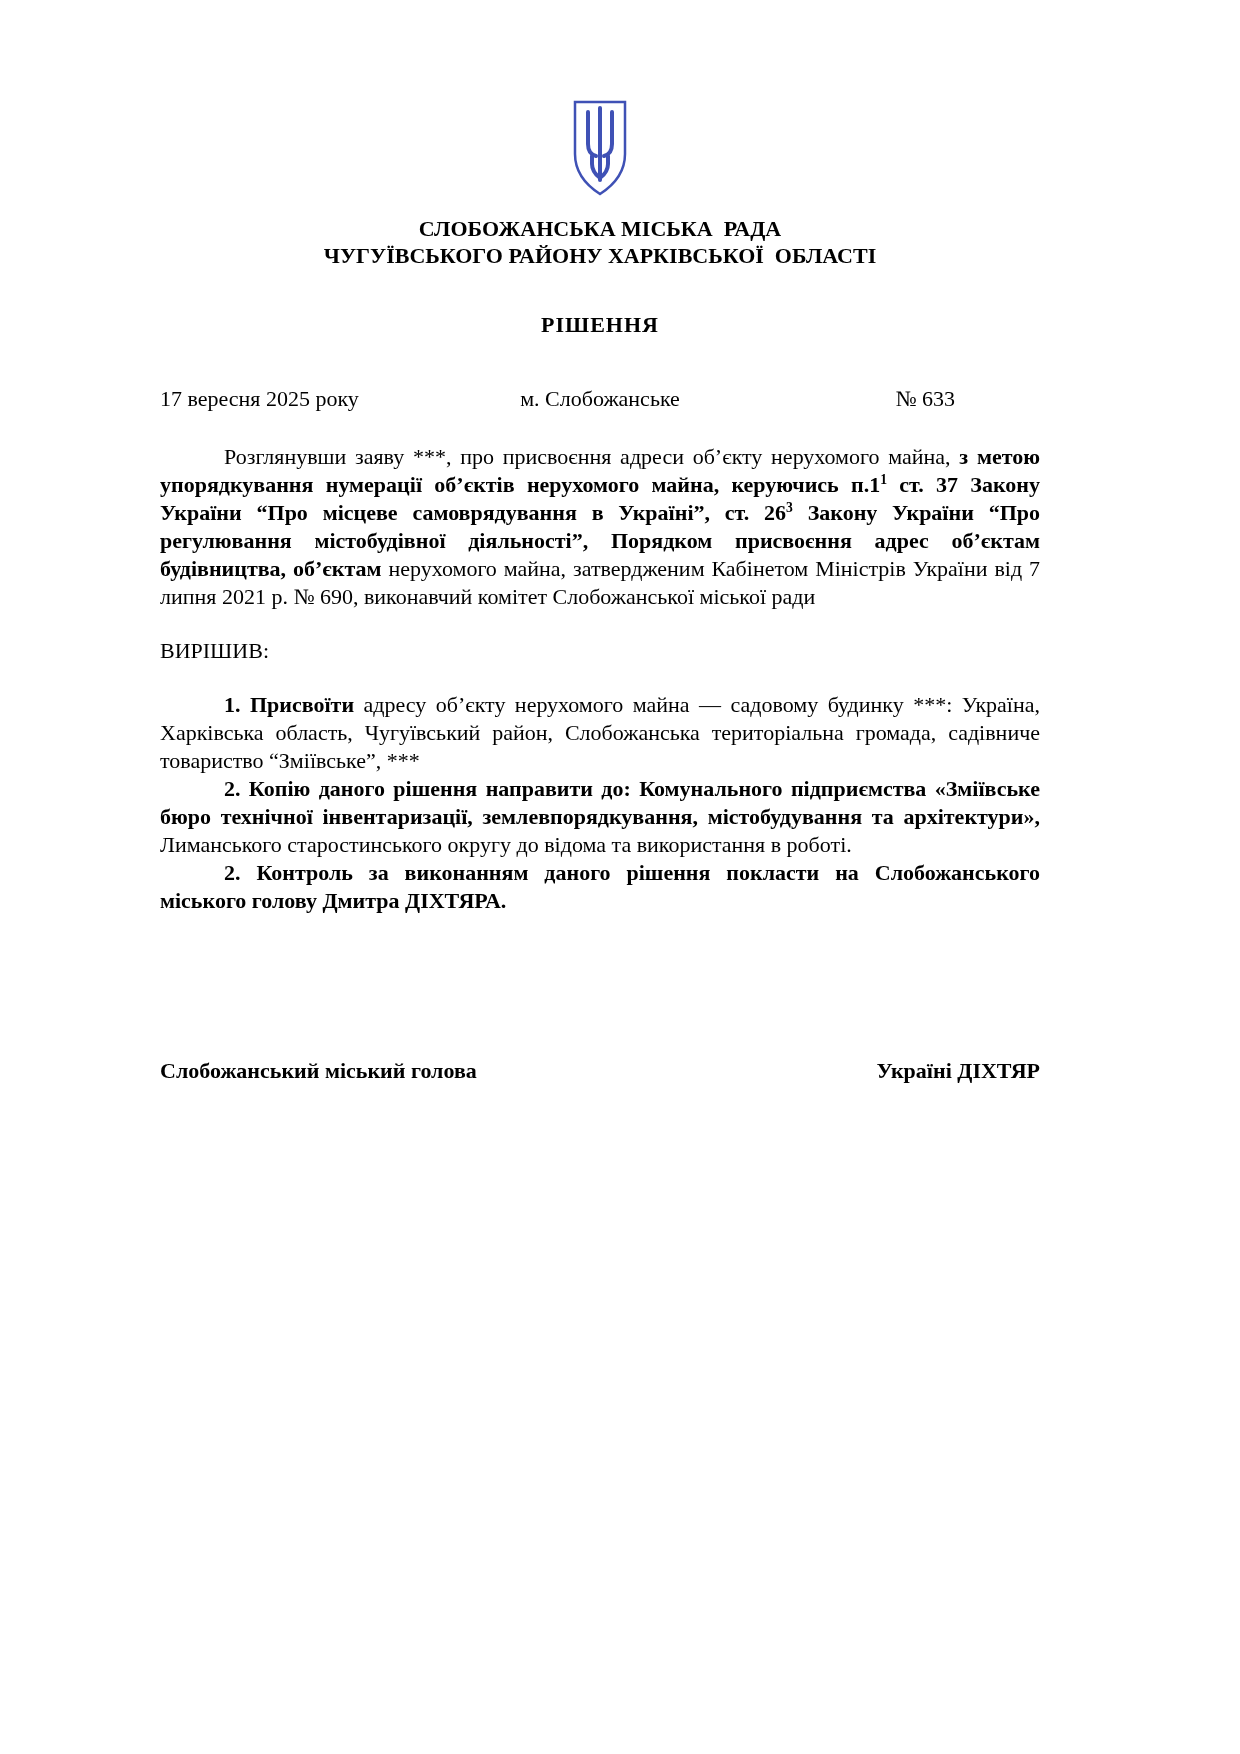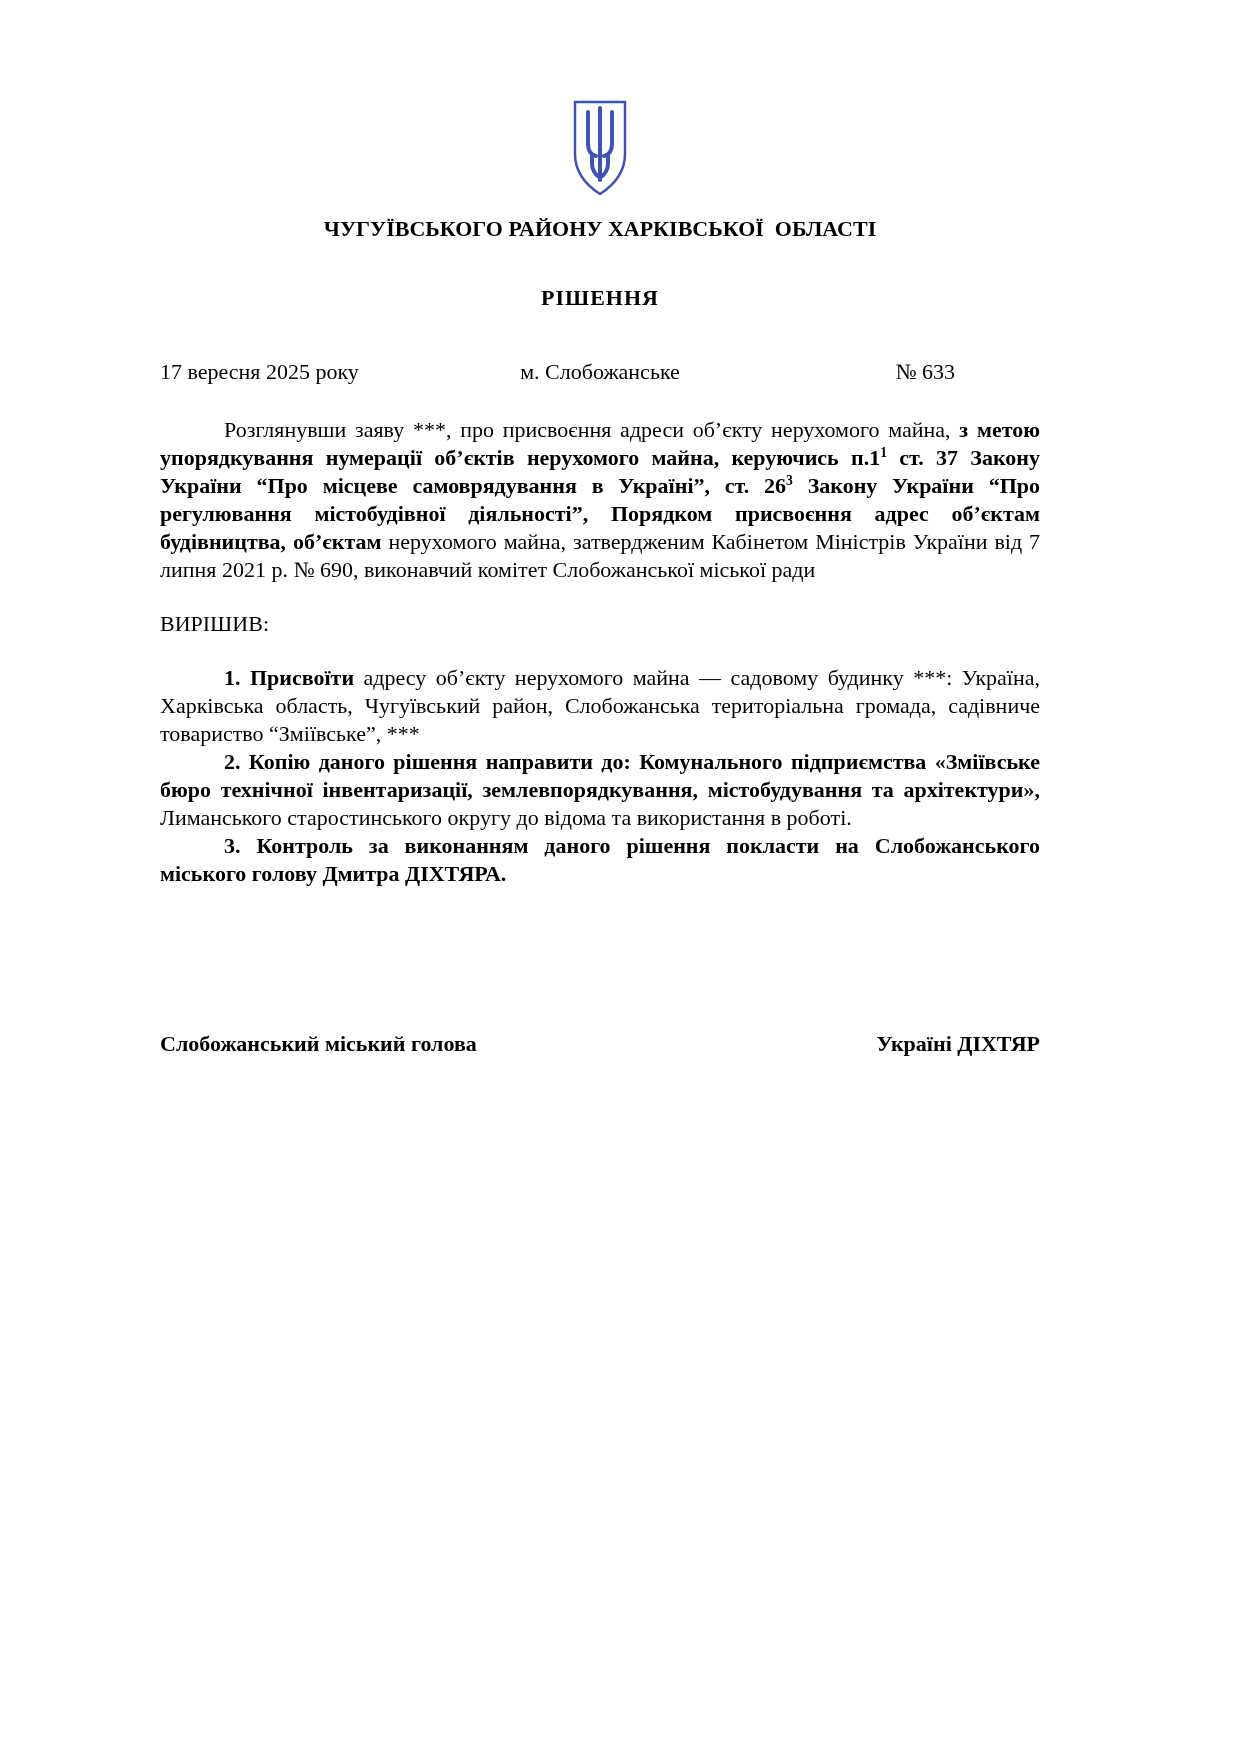--- a/index.html
+++ b/index.html
@@ -73,40 +73,41 @@
       <g stroke="#3f51b5" stroke-width="4" fill="none" stroke-linecap="round">
         <path d="M20 14 V46 Q20 56 28 58"></path>
         <path d="M44 14 V46 Q44 56 36 58"></path>
         <path d="M32 10 V82"></path>
         <path d="M24 58 V66 Q24 74 32 80 Q40 74 40 66 V58"></path>
       </g>
     </svg>
   </div>
 
   <div class="org-block">
+    <div class="org-line">СЛОБОЖАНСЬКА МІСЬКА  РАДА</div>
     <div class="org-line">ЧУГУЇВСЬКОГО РАЙОНУ ХАРКІВСЬКОЇ  ОБЛАСТІ</div>
   </div>
 
   <div class="doc-type">РІШЕННЯ</div>
 
   <div class="meta-row">
     <span class="meta-left">17 вересня 2025 року</span>
     <span class="meta-center">м. Слобожанське</span>
     <span class="meta-right">№ 633</span>
   </div>
 
 
   <p class="body-par preamble"><span>Розглянувши заяву ***, про присвоєння адреси об’єкту нерухомого майна, </span><span style="font-weight: bold;">з метою упорядкування нумерації об’єктів нерухомого майна, керуючись п.1</span><sup style="font-weight: bold;">1</sup><span style="font-weight: bold;"> ст. 37 Закону України “Про місцеве самоврядування в Україні”, ст. 26</span><sup style="font-weight: bold;">3</sup><span style="font-weight: bold;"> Закону України “Про регулювання містобудівної діяльності”, Порядком присвоєння адрес об’єктам будівництва, об’єктам</span><span> нерухомого майна, затвердженим Кабінетом Міністрів України від 7 липня 2021 р. № 690, виконавчий комітет Слобожанської міської ради</span></p>
 
   <div class="resolved">ВИРІШИВ:</div>
 
   <div class="items">
     <p class="body-par"><span style="font-weight: bold;">1. Присвоїти</span><span> адресу об’єкту нерухомого майна — садовому будинку ***: Україна, Харківська область, Чугуївський район, Слобожанська територіальна громада, садівниче товариство “Зміївське”, ***</span></p>
     <p class="body-par"><span style="font-weight: bold;">2. Копію даного рішення направити до: Комунального підприємства «Зміївське бюро технічної інвентаризації, землевпорядкування, містобудування та архітектури»,</span><span> Лиманського старостинського округу до відома та використання в роботі.</span></p>
-    <p class="body-par"><span style="font-weight: bold;">3. Контроль за виконанням даного рішення покласти на Слобожанського міського голову Дмитра ДІХТЯРА.</span></p>
+    <p class="body-par"><span style="font-weight: bold;">2. Контроль за виконанням даного рішення покласти на Слобожанського міського голову Дмитра ДІХТЯРА.</span></p>
   </div>
 
   <div class="signature-row">
     <span>Слобожанський міський голова</span>
     <span>Україні ДІХТЯР</span>
   </div>
 
 </div>
 
 </body></html>

